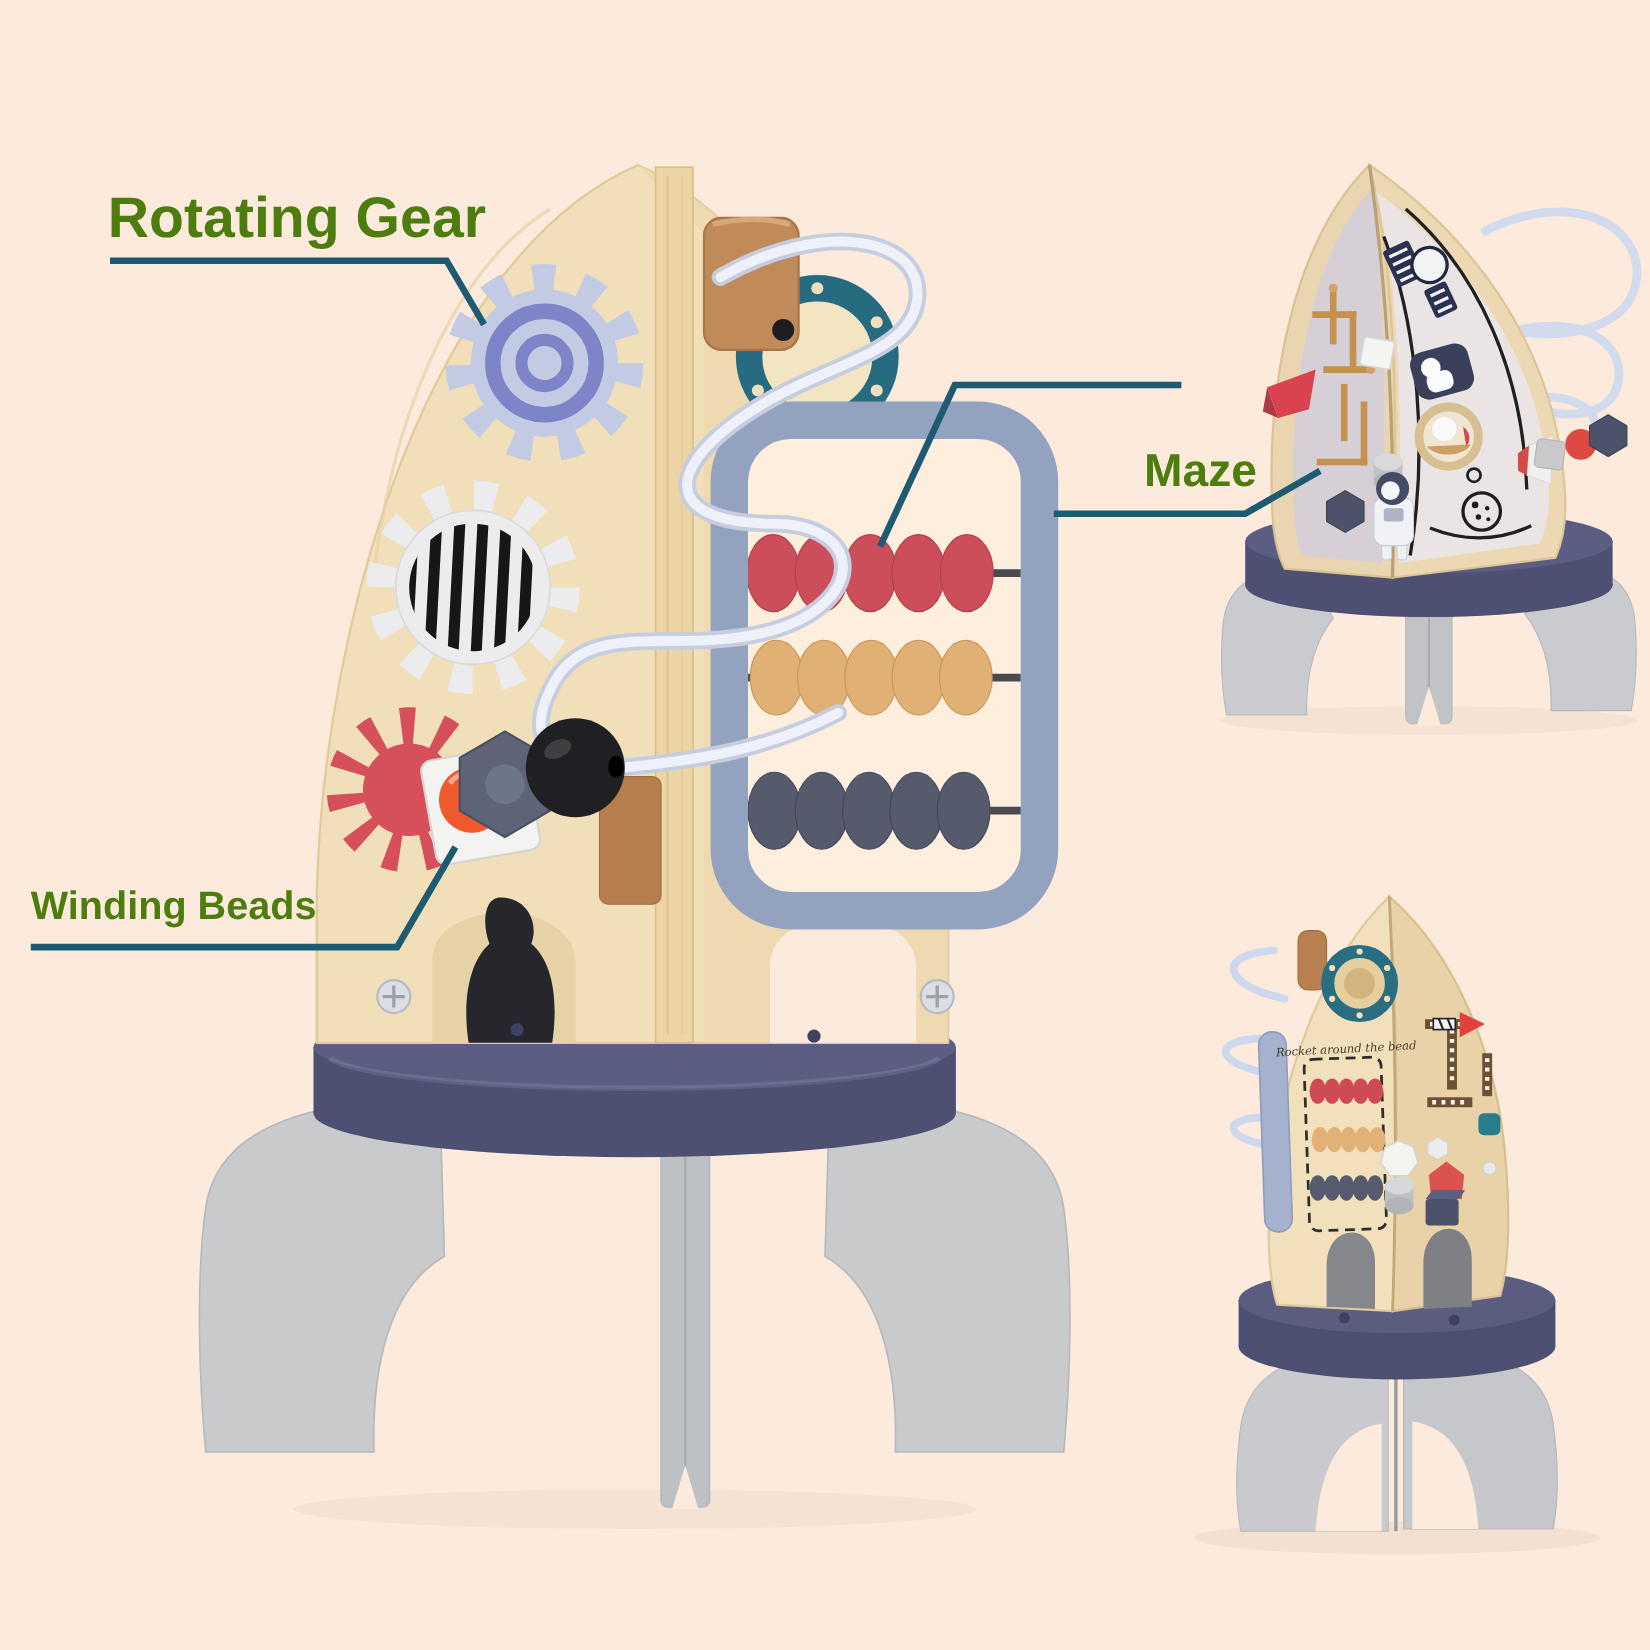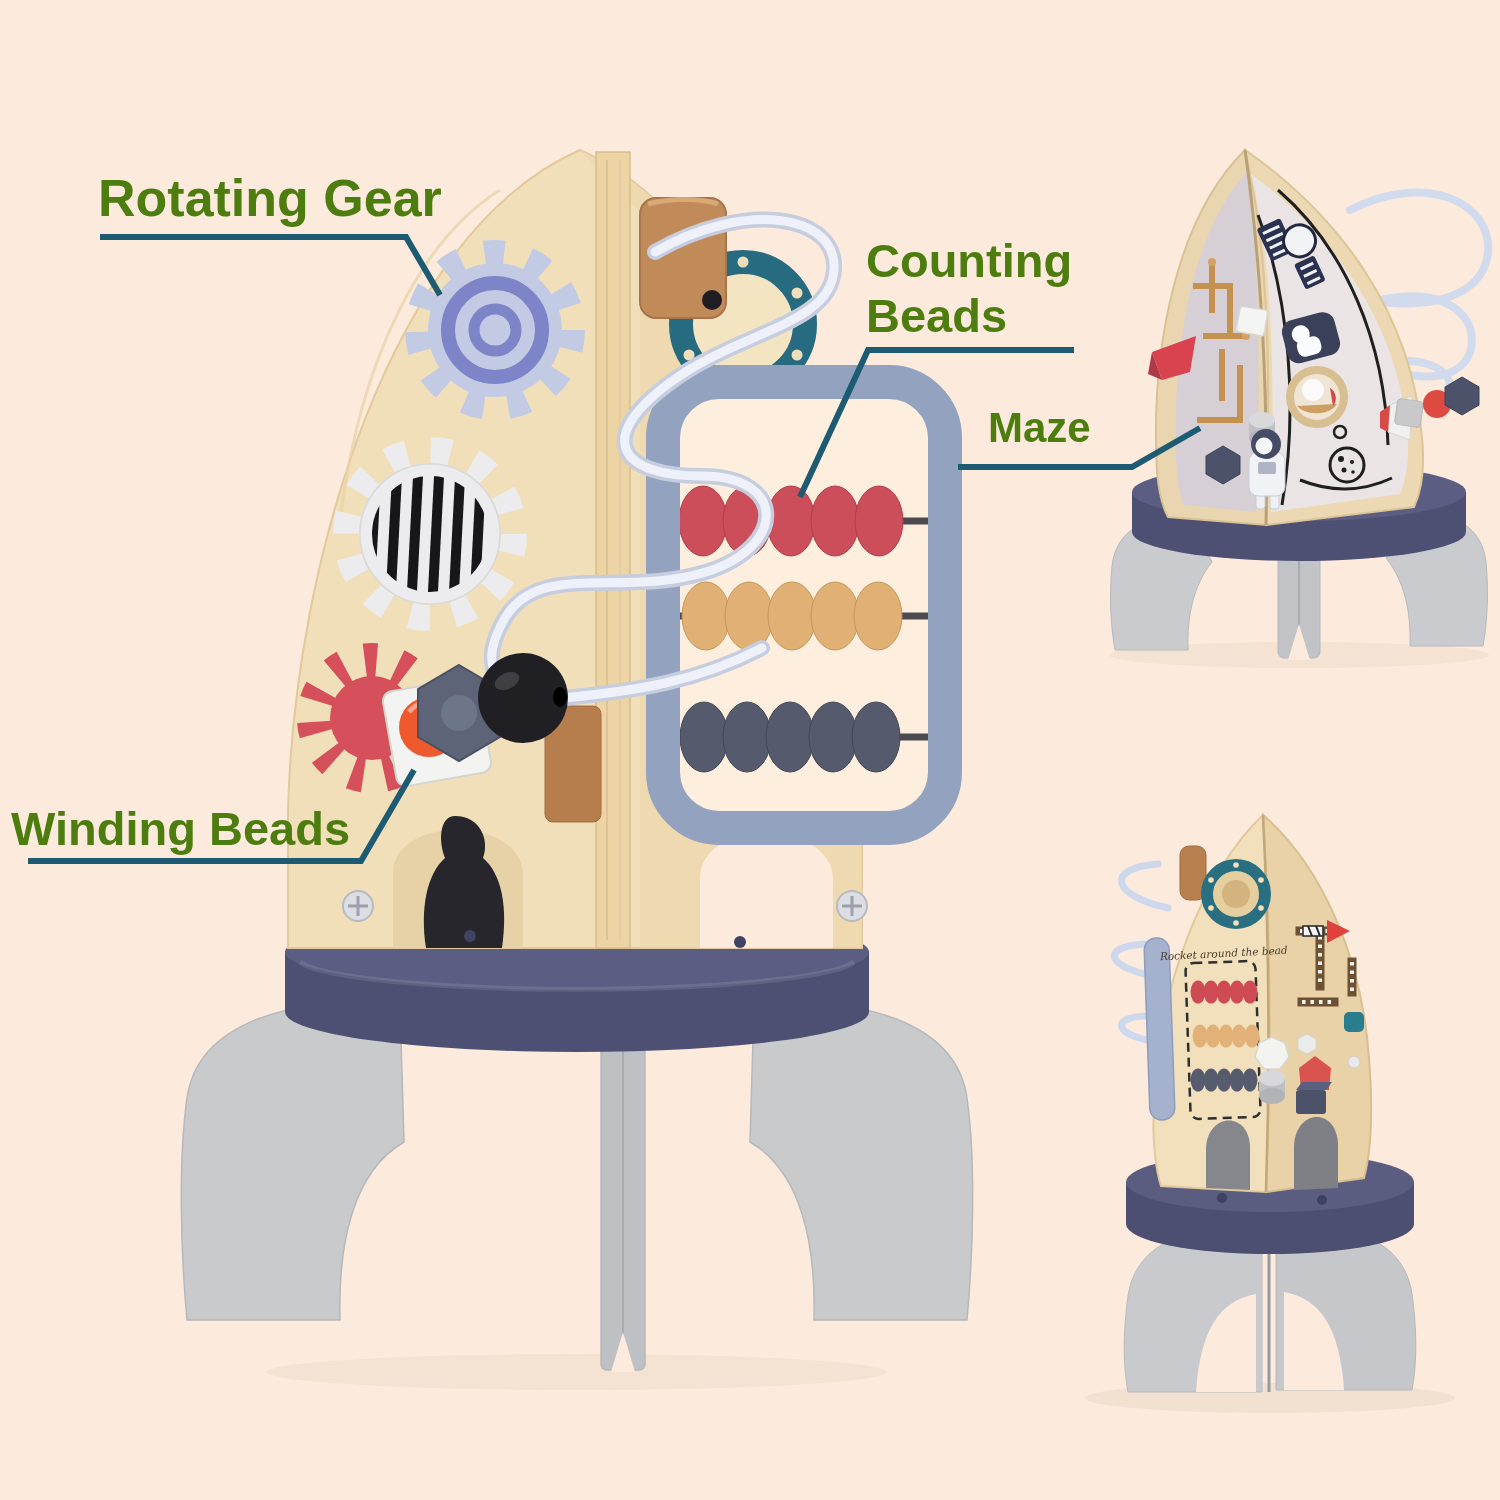--- a/index.html
+++ b/index.html
@@ -2,22 +2,22 @@
 <html><head>
 <meta charset="utf-8">
 <style>
   html,body{margin:0;padding:0;background:#fcebdc;}
   .canvas{position:relative;width:1500px;height:1500px;background:#fcebdc;overflow:hidden;
           font-family:"Liberation Sans",sans-serif;}
   .scene{position:absolute;left:0;top:0;}
   .callout{position:absolute;font-weight:700;color:#4d7c0f;line-height:1.16;white-space:nowrap;}
   #label-rotating-gear{left:98px;top:168px;font-size:52px;}
   #label-counting-beads{left:866px;top:234px;font-size:47px;width:270px;white-space:normal;}
-  #label-maze{left:988px;top:404px;font-size:42px;}
-  #label-winding-beads{left:11px;top:802px;font-size:47px;}
+  #label-maze{left:1040px;top:404px;font-size:42px;}
+  #label-winding-beads{left:28px;top:802px;font-size:36px;}
 </style>
 </head>
 <body>
 
 <div class="canvas">
 
 <svg class="scene" width="1500" height="1500" viewBox="0 0 1500 1500">
   <defs>
     <clipPath id="stripeclip">
           <circle cx="430" cy="534" r="58"></circle>
@@ -384,17 +384,16 @@
 
   <g fill="none" stroke="#1d5b72" stroke-width="6">
     <path d="M 100 237 H 406 L 440 295"></path>
     <path d="M 1074 350 H 868 L 800 497"></path>
     <path d="M 958 467 H 1132 L 1200 428"></path>
     <path d="M 28 861 H 361 L 414 770"></path>
   </g>
 </svg>
 
 <div class="callout" id="label-rotating-gear">Rotating Gear</div>
-<div class="callout" id="label-counting-beads">Counting Beads</div>
 <div class="callout" id="label-maze">Maze</div>
 <div class="callout" id="label-winding-beads">Winding Beads</div>
 
 </div>
 
 </body></html>

